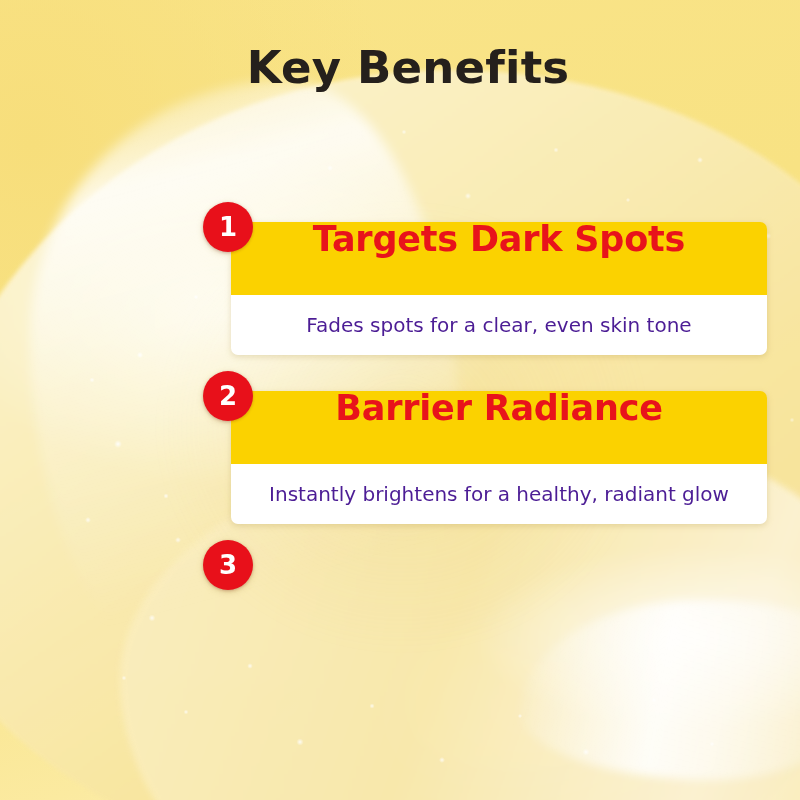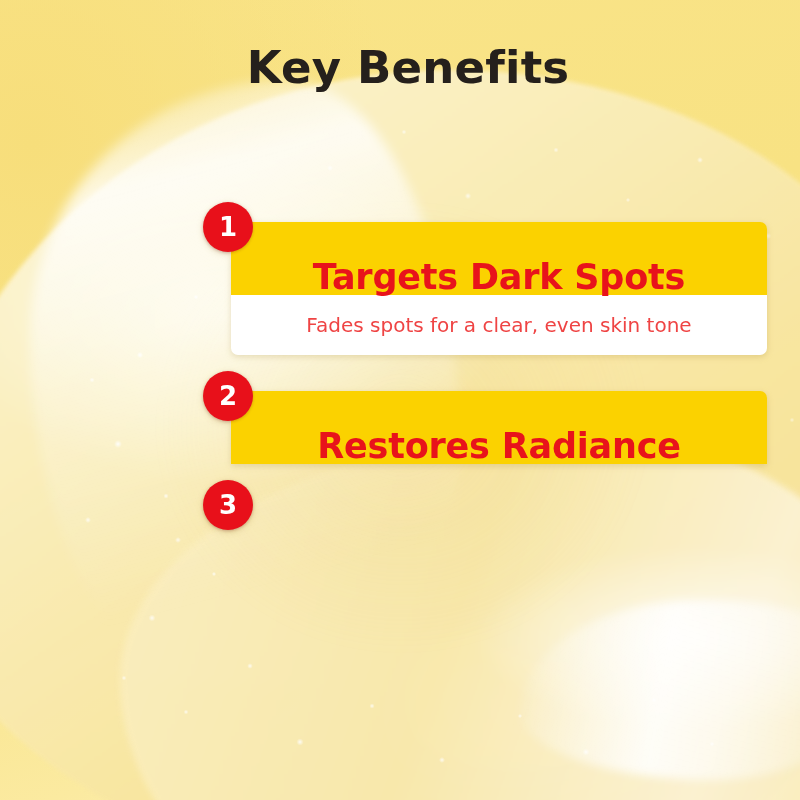--- a/index.html
+++ b/index.html
@@ -170,21 +170,21 @@
     margin-bottom: 36px;
     filter: drop-shadow(0 2px 3px rgba(150,120,30,0.22));
   }
   .benefit-card:last-child { margin-bottom: 0; }
 
   .benefit-head {
     height: 73px;
     background: #fbd200;
     border-radius: 7px 7px 0 0;
     display: flex;
-    align-items: flex-end;
+    align-items: flex-start;
     justify-content: center;
   }
 
   .benefit-title {
     font-family: "DejaVu Sans", sans-serif;
     font-weight: bold;
     font-size: 35px;
     color: #e8131b;
     letter-spacing: -0.2px;
     line-height: 1;
@@ -198,21 +198,21 @@
     border-radius: 0 0 7px 7px;
     display: flex;
     align-items: center;
     justify-content: center;
   }
 
   .benefit-desc {
     font-family: "DejaVu Sans", sans-serif;
     font-weight: normal;
     font-size: 20px;
-    color: #ef4444;
+    color: #4c1d95;
     text-align: center;
     line-height: 1.15;
     padding: 0 12px;
     white-space: nowrap;
   }
 
   .benefit-badge {
     position: absolute;
     left: -28px;
     top: -20px;
@@ -267,21 +267,24 @@
         <div class="benefit-body">
           <span class="benefit-desc">Fades spots for a clear, even skin tone</span>
         </div>
       </div>
 
       <div class="benefit-card">
         <div class="benefit-badge">
           <span class="benefit-badge-num">2</span>
         </div>
         <div class="benefit-head">
-          <span class="benefit-title">Restores Radiance</span>
+          <span class="benefit-title">Barrier Radiance</span>
+        </div>
+        <div class="benefit-body">
+          <span class="benefit-desc">Instantly brightens for a healthy, radiant glow</span>
         </div>
       </div>
 
       <div class="benefit-card">
         <div class="benefit-badge">
           <span class="benefit-badge-num">3</span>
         </div>
       </div>
 
     </div>

